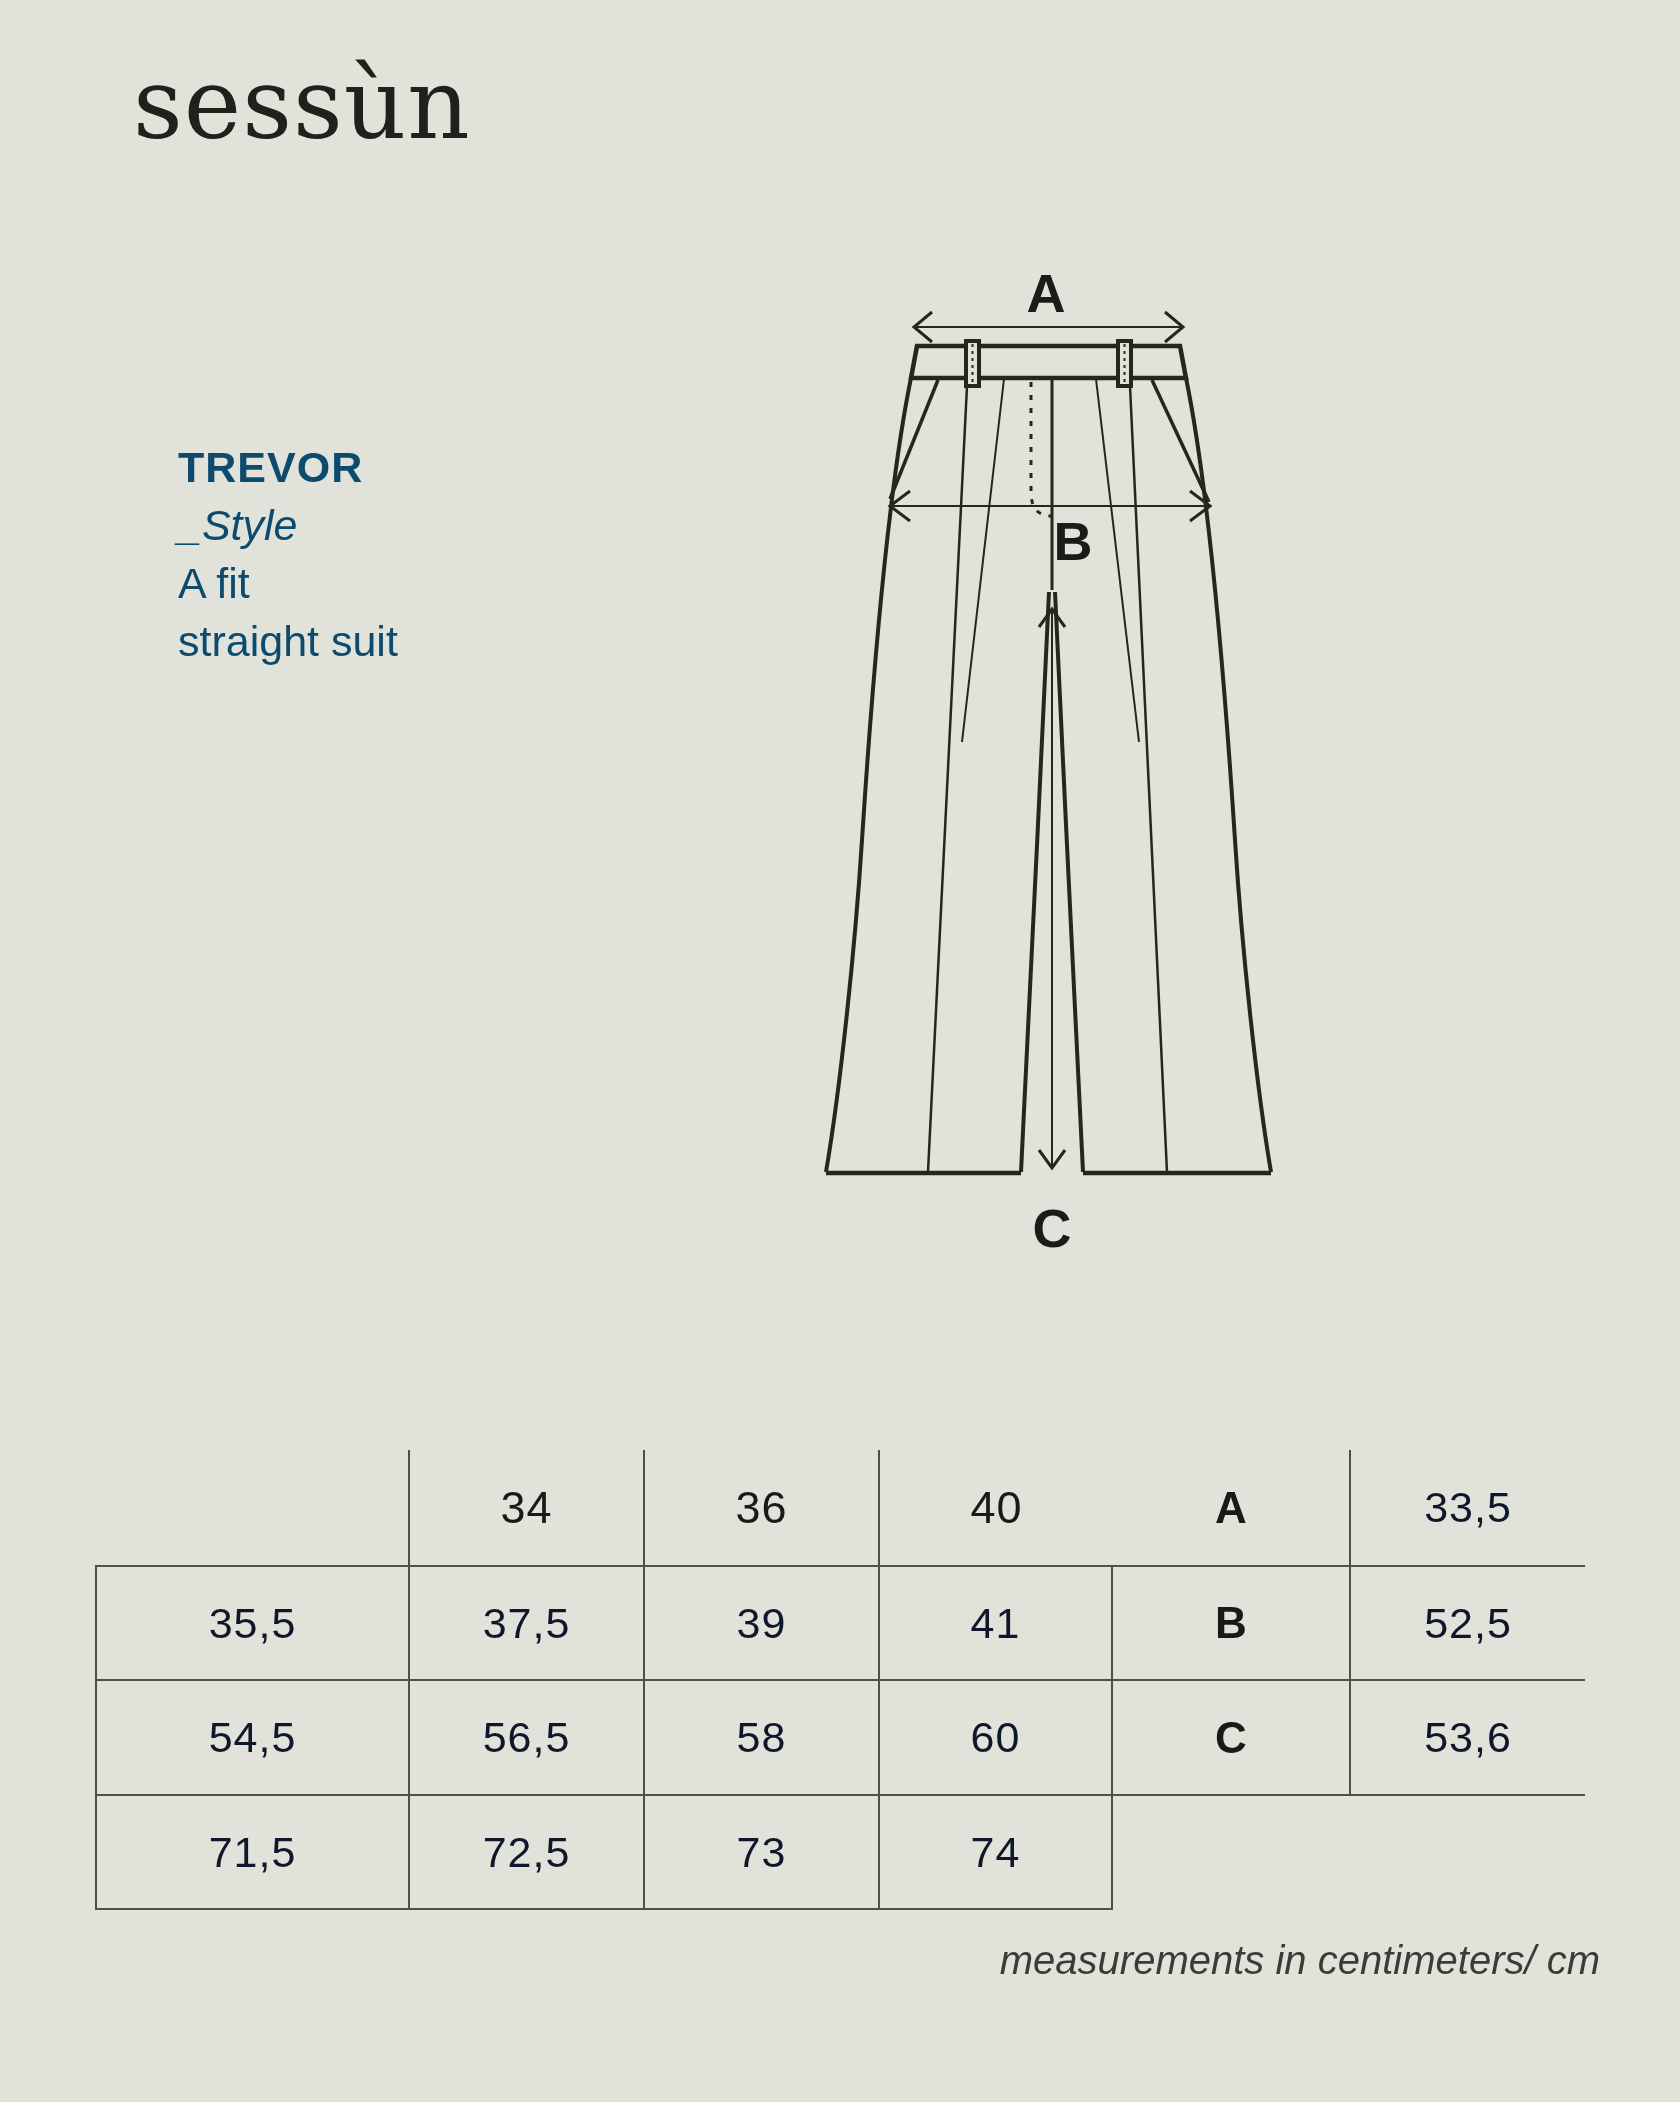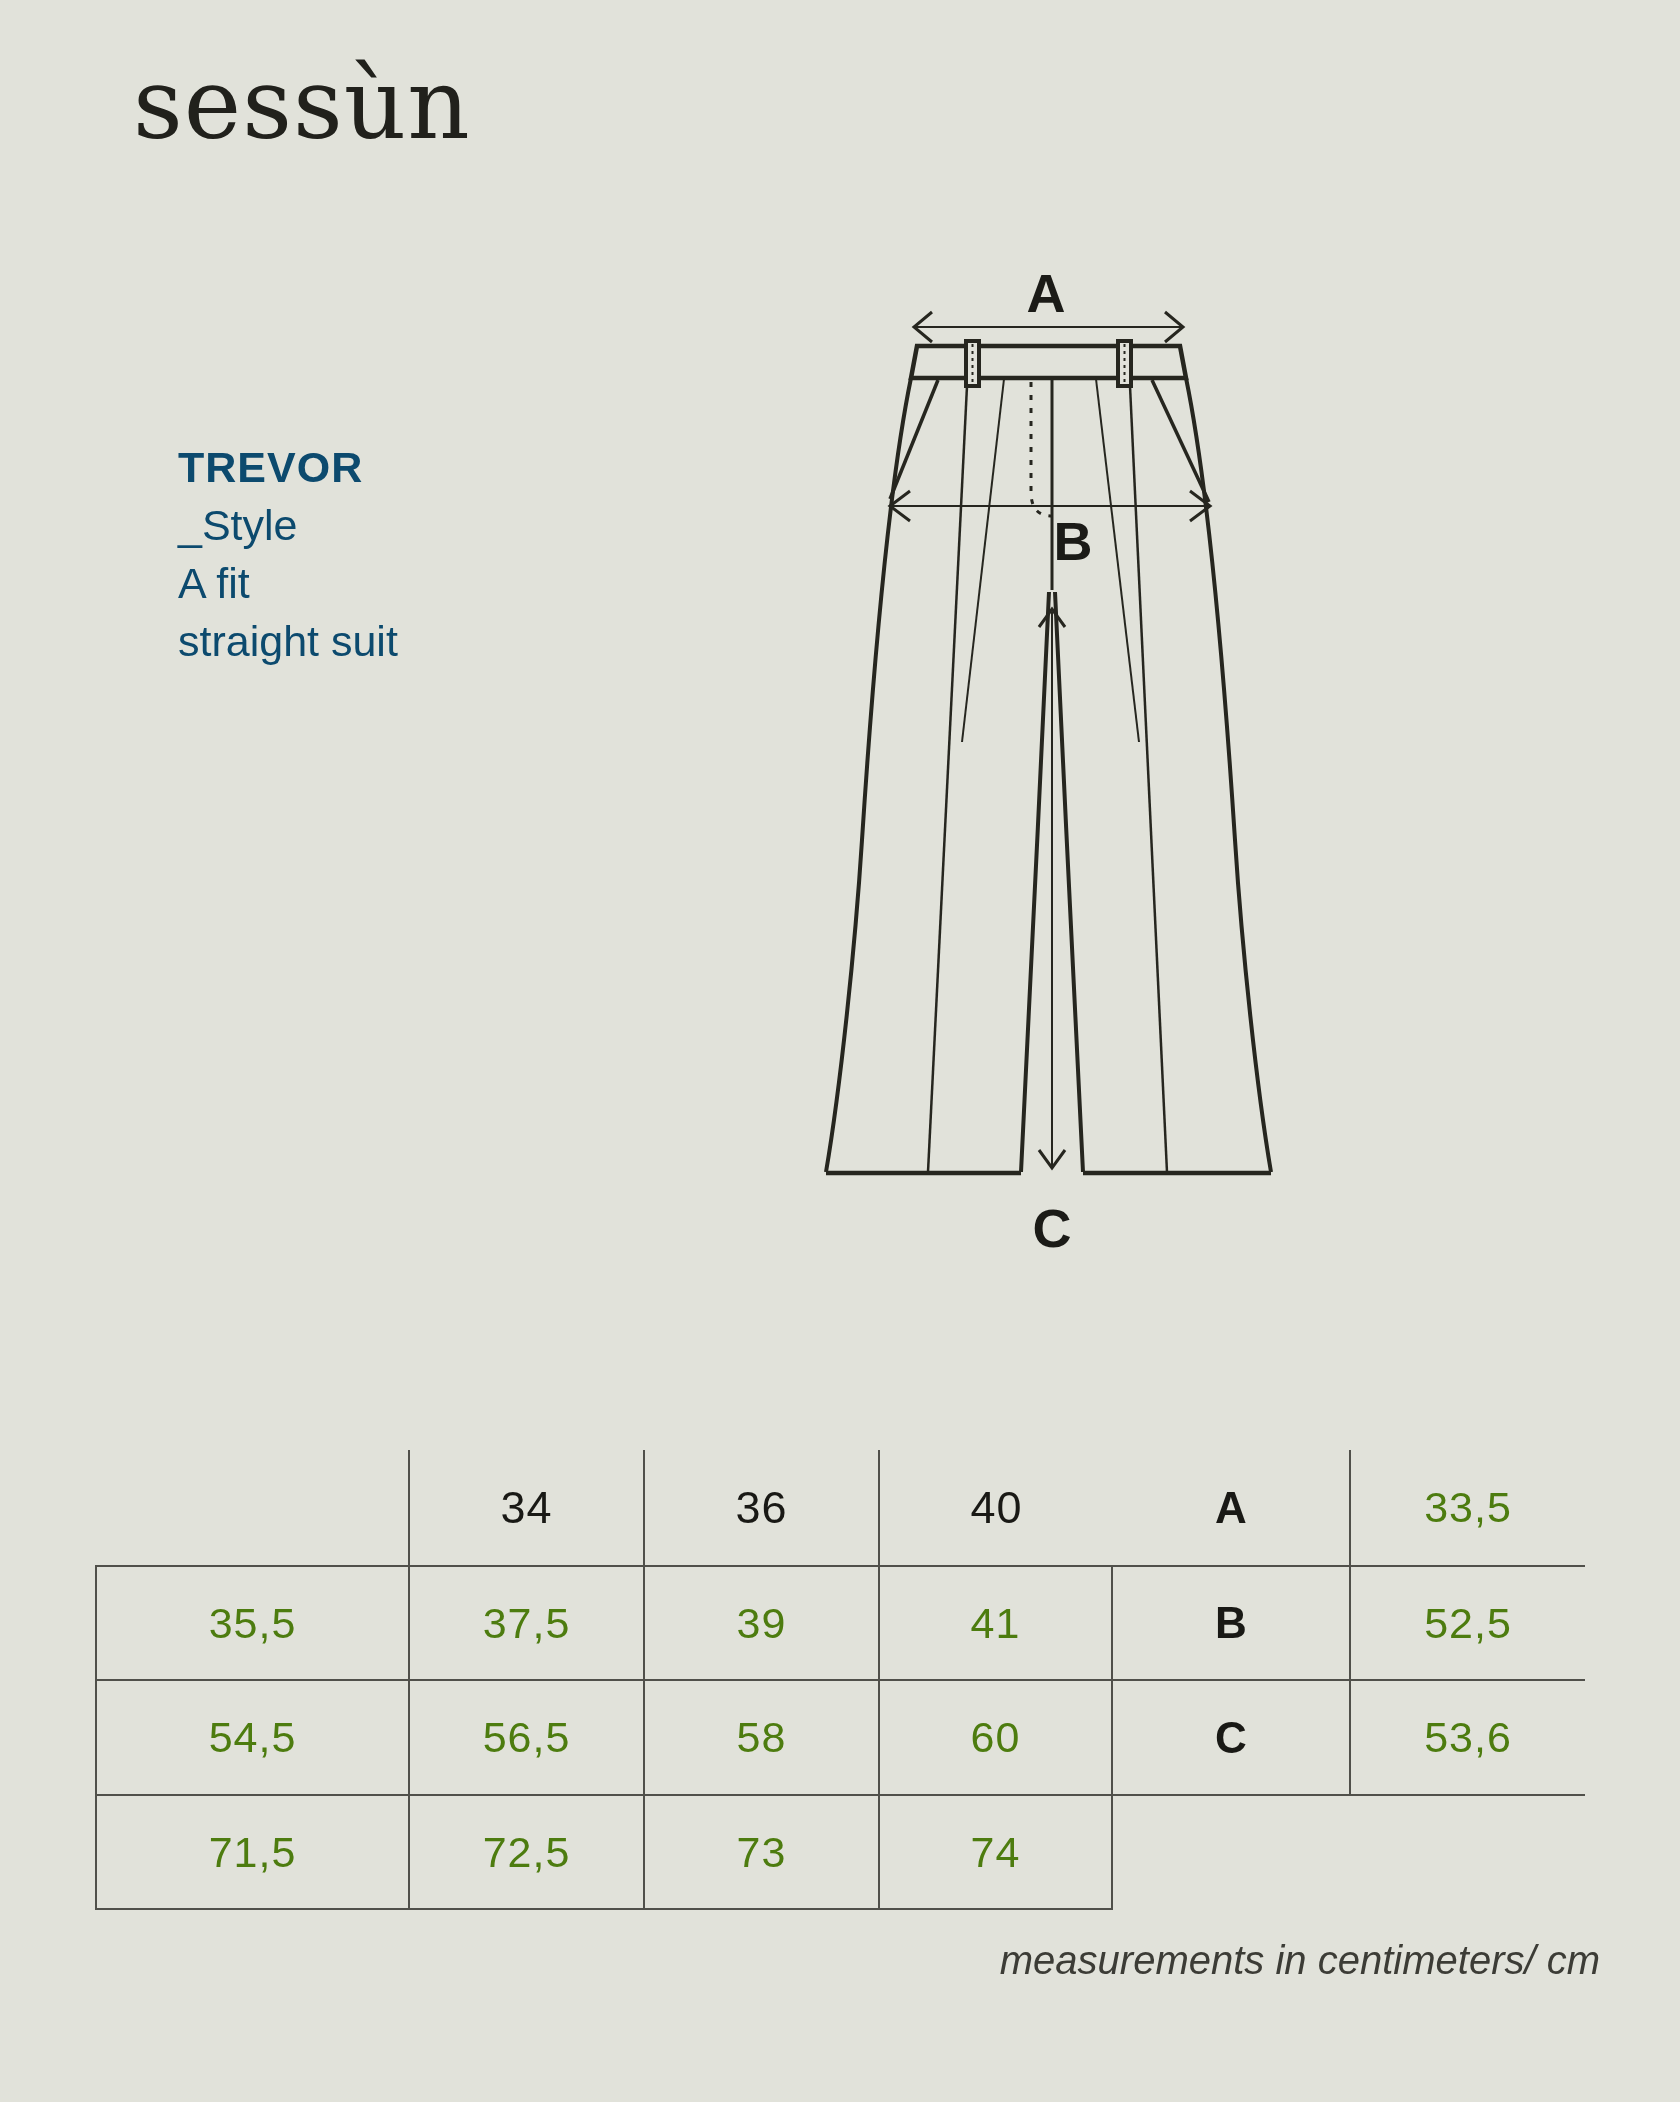--- a/index.html
+++ b/index.html
@@ -35,20 +35,21 @@
     top: 438px;
     font-size: 43px;
     line-height: 58px;
     color: #0c4a6e;
   }
   .product-name {
     font-weight: bold;
     letter-spacing: 1px;
   }
   .product-style {
+    font-style: italic;
   }
 
   
   .drawing {
     position: absolute;
     left: 760px;
     top: 240px;
     width: 560px;
     height: 1030px;
   }
@@ -79,21 +80,21 @@
     letter-spacing: 1px;
   }
   .cell.rowlabel {
     font-size: 44px;
     font-weight: bold;
     color: #191915;
   }
   .cell.value {
     font-size: 43px;
     font-weight: normal;
-    color: #4d7c0f;
+    color: #0f172a;
     letter-spacing: 1px;
   }
 
   
   .footnote {
     position: absolute;
     right: 80px;
     top: 1938px;
     font-size: 40px;
     font-style: italic;

